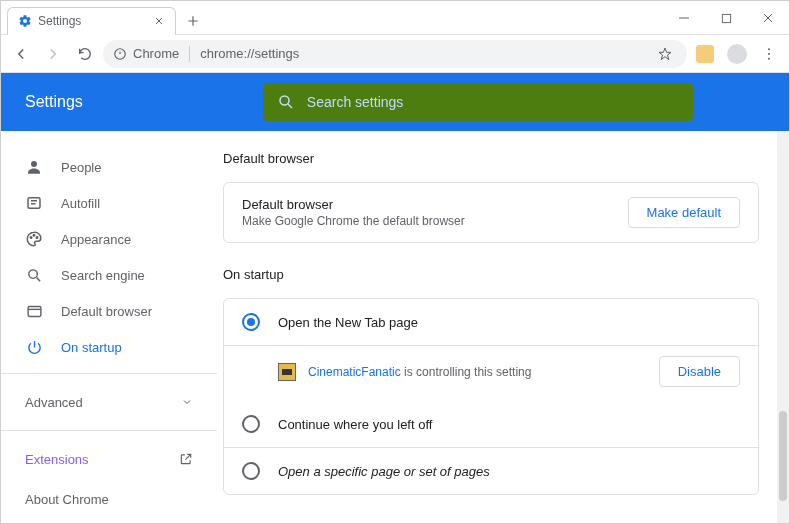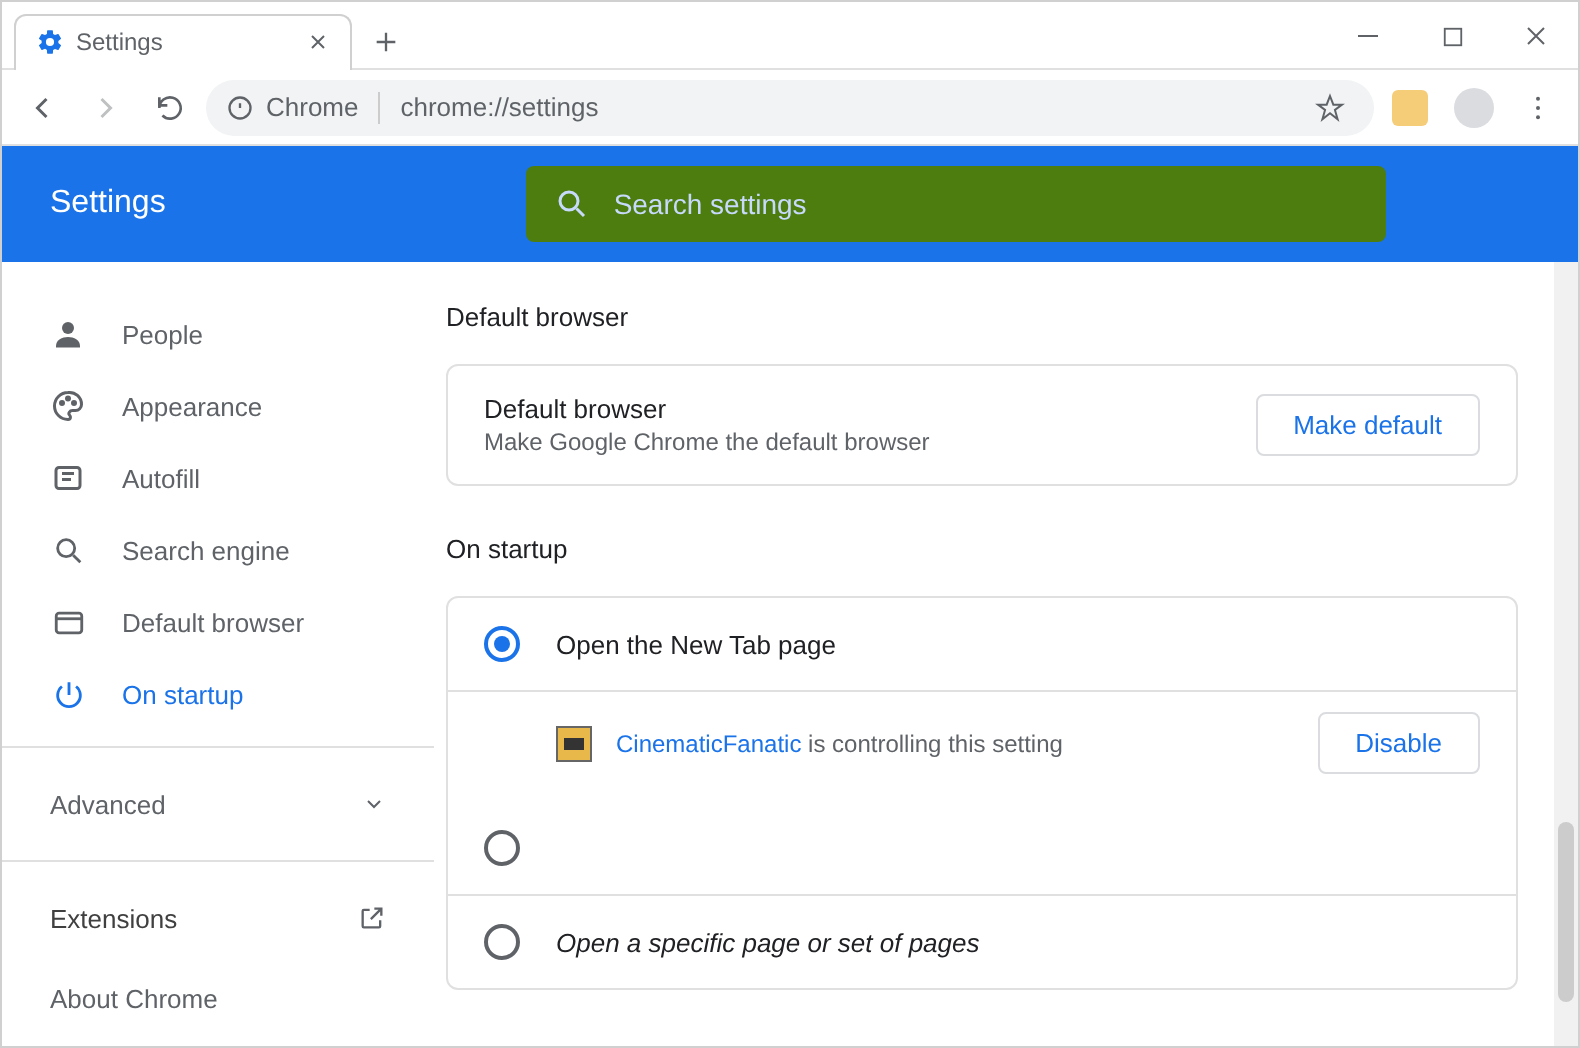--- a/index.html
+++ b/index.html
@@ -32,21 +32,21 @@
 .search-box input { background: transparent; border: none; outline: none; color: #fff; font-size: 14px; flex: 1; }
 .search-box input::placeholder { color: #c7dafc; }
 
 .body-area { flex: 1; display: flex; overflow: hidden; position: relative; }
 .sidebar { width: 216px; padding: 18px 0; }
 .side-item { height: 36px; display: flex; align-items: center; padding: 0 24px; gap: 18px; color: #5f6368; font-size: 13px; }
 .side-item .ic { width: 18px; height: 18px; display:flex; align-items:center; justify-content:center; }
 .side-item.blue { color: #1a73e8; }
 .side-sep { height: 1px; background: #e0e0e0; margin: 8px 0; }
 .side-adv { height: 40px; display: flex; align-items: center; padding: 0 24px; color: #5f6368; font-size: 13px; justify-content: space-between; }
-.side-ext { height: 40px; display: flex; align-items: center; padding: 0 24px; color: #404040; font-size: 13px; justify-content: space-between; }
+.side-ext { height: 40px; display: flex; align-items: center; padding: 0 24px; color: #8b5cf6; font-size: 13px; justify-content: space-between; }
 
 .content { flex: 1; padding: 20px 0 0 6px; overflow: hidden; }
 .section-title { font-size: 13px; color: #202124; margin-bottom: 16px; }
 .card { border: 1px solid #e0e0e0; border-radius: 6px; background: #fff; width: 536px; }
 .row { padding: 14px 18px; display: flex; align-items: center; }
 .row-left { flex: 1; }
 .row-title { font-size: 13px; color: #202124; }
 .row-sub { font-size: 12px; color: #5f6368; margin-top: 2px; }
 .btn-outline { border: 1px solid #dadce0; background: #fff; color: #1a73e8; font-size: 13px; padding: 7px 18px; border-radius: 4px; cursor: pointer; }
 
@@ -182,36 +182,36 @@
               <svg width="18" height="18" viewBox="0 0 24 24" fill="#5f6368">
                 <circle cx="12" cy="8" r="4"></circle>
                 <path d="M4 20c0-4 4-6 8-6s8 2 8 6v1H4z"></path>
               </svg>
             </span>
           <span>People</span>
         </div>
         <div class="side-item">
           <span class="ic">
               <svg width="18" height="18" viewBox="0 0 24 24" fill="none" stroke="#5f6368" stroke-width="2">
+                <rect x="4" y="5" width="16" height="14" rx="2"></rect>
+                <path d="M8 9h8M8 13h6"></path>
+              </svg>
+            </span>
+          <span>Autofill</span>
+        </div>
+        <div class="side-item">
+          <span class="ic">
+              <svg width="18" height="18" viewBox="0 0 24 24" fill="none" stroke="#5f6368" stroke-width="2">
                 <path d="M12 3a9 9 0 1 0 0 18c2 0 2-2 1-3s0-3 2-3h2a4 4 0 0 0 4-4 8 8 0 0 0-9-8z"></path>
                 <circle cx="8" cy="10" r="1" fill="#5f6368"></circle>
                 <circle cx="12" cy="7" r="1" fill="#5f6368"></circle>
                 <circle cx="16" cy="10" r="1" fill="#5f6368"></circle>
               </svg>
             </span>
           <span>Appearance</span>
-        </div>
-        <div class="side-item">
-          <span class="ic">
-              <svg width="18" height="18" viewBox="0 0 24 24" fill="none" stroke="#5f6368" stroke-width="2">
-                <rect x="4" y="5" width="16" height="14" rx="2"></rect>
-                <path d="M8 9h8M8 13h6"></path>
-              </svg>
-            </span>
-          <span>Autofill</span>
         </div>
         <div class="side-item">
           <span class="ic">
               <svg width="17" height="17" viewBox="0 0 24 24" fill="none" stroke="#5f6368" stroke-width="2">
                 <circle cx="10" cy="10" r="6"></circle>
                 <path d="M20 20l-5-5"></path>
               </svg>
             </span>
           <span>Search engine</span>
         </div>
@@ -277,20 +277,21 @@
           </div>
           <div class="controlled-row">
             <div class="ext-badge"></div>
             <div class="controlled-text">
               <span class="link">CinematicFanatic</span><span> is controlling this setting</span>
             </div>
             <button class="btn-outline">Disable</button>
           </div>
           <div class="radio-row">
             <div class="radio"></div>
+            <div class="radio-label">Continue where you left off</div>
           </div>
           <div class="radio-row">
             <div class="radio"></div>
             <div class="radio-label">Open a specific page or set of pages</div>
           </div>
         </div>
 
       </div>
     </div>
   </div>

